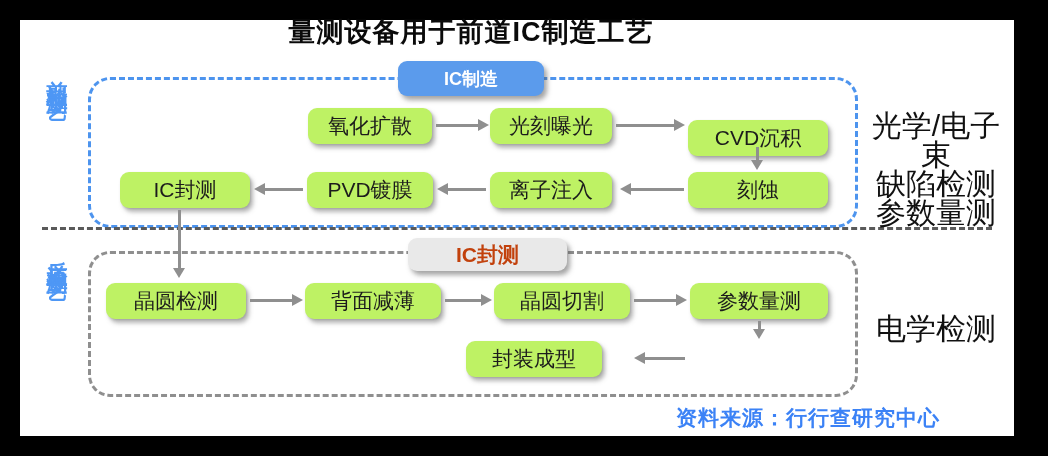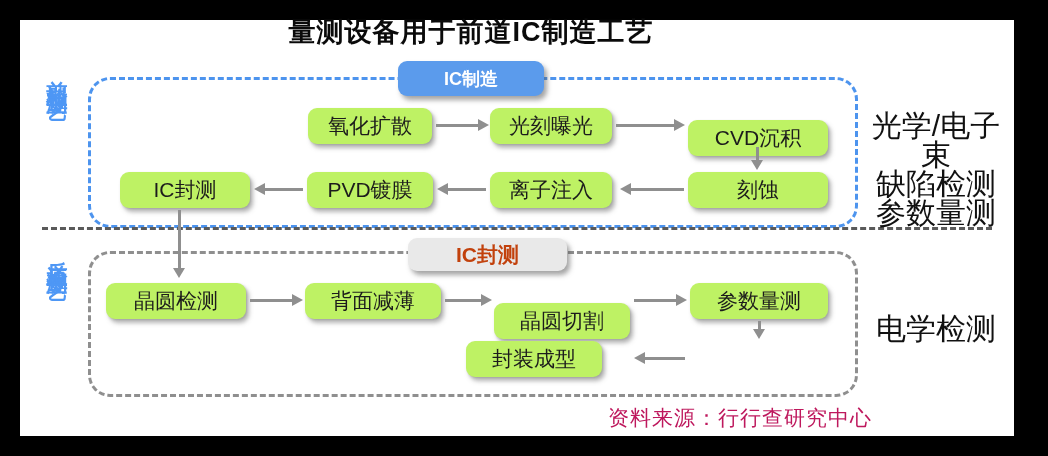--- a/index.html
+++ b/index.html
@@ -33,22 +33,22 @@
 
   .step{position:absolute;height:36px;background:#bef264;border-radius:9px;
         display:flex;align-items:center;justify-content:center;
         font-size:21px;color:#1c1c1c;font-weight:500;
         box-shadow:3px 4px 4px rgba(110,110,110,.5),1px 1px 2px rgba(160,160,160,.4);}
 
   .note{position:absolute;left:858px;width:156px;text-align:center;color:#111;font-size:30px;line-height:29px;}
   .note.front{top:111px;}
   .note.back{top:314px;}
 
-  .source{position:absolute;left:608px;top:404px;width:400px;text-align:left;
-          color:#be185d;font-weight:normal;font-size:21px;letter-spacing:1px;}
+  .source{position:absolute;left:608px;top:404px;width:400px;text-align:center;
+          color:#3b82f6;font-weight:bold;font-size:21px;letter-spacing:1px;}
 
   
   .arr{position:absolute;background:#8F8F8F;}
   .arr.h{height:3px;}
   .arr.v{width:3px;}
   .arr::after{content:'';position:absolute;width:0;height:0;}
   .arr.right::after{right:-11px;top:-5px;border-left:11px solid #8F8F8F;
                     border-top:6px solid transparent;border-bottom:6px solid transparent;}
   .arr.leftp::after{left:-11px;top:-5px;border-right:11px solid #8F8F8F;
                     border-top:6px solid transparent;border-bottom:6px solid transparent;}
@@ -81,21 +81,21 @@
   <div class="step" style="left:490px;top:108px;width:122px;">光刻曝光</div>
   <div class="step" style="left:688px;top:120px;width:140px;">CVD沉积</div>
 
   <div class="step" style="left:120px;top:172px;width:130px;">IC封测</div>
   <div class="step" style="left:307px;top:172px;width:126px;">PVD镀膜</div>
   <div class="step" style="left:490px;top:172px;width:122px;">离子注入</div>
   <div class="step" style="left:688px;top:172px;width:140px;">刻蚀</div>
 
   <div class="step" style="left:106px;top:283px;width:140px;">晶圆检测</div>
   <div class="step" style="left:305px;top:283px;width:136px;">背面减薄</div>
-  <div class="step" style="left:494px;top:283px;width:136px;margin-top:20px;">晶圆切割</div>
+  <div class="step" style="left:494px;top:283px;width:136px;">晶圆切割</div>
   <div class="step" style="left:690px;top:283px;width:138px;">参数量测</div>
 
   <div class="step" style="left:466px;top:341px;width:136px;">封装成型</div>
 
   <div class="arr h right" style="left:436px;top:124px;width:42px;"></div>
   <div class="arr h right" style="left:616px;top:124px;width:58px;"></div>
   <div class="arr v down" style="left:756px;top:147px;height:13px;"></div>
   <div class="arr h leftp" style="left:631px;top:188px;width:53px;"></div>
   <div class="arr h leftp" style="left:448px;top:188px;width:38px;"></div>
   <div class="arr h leftp" style="left:265px;top:188px;width:38px;"></div>

